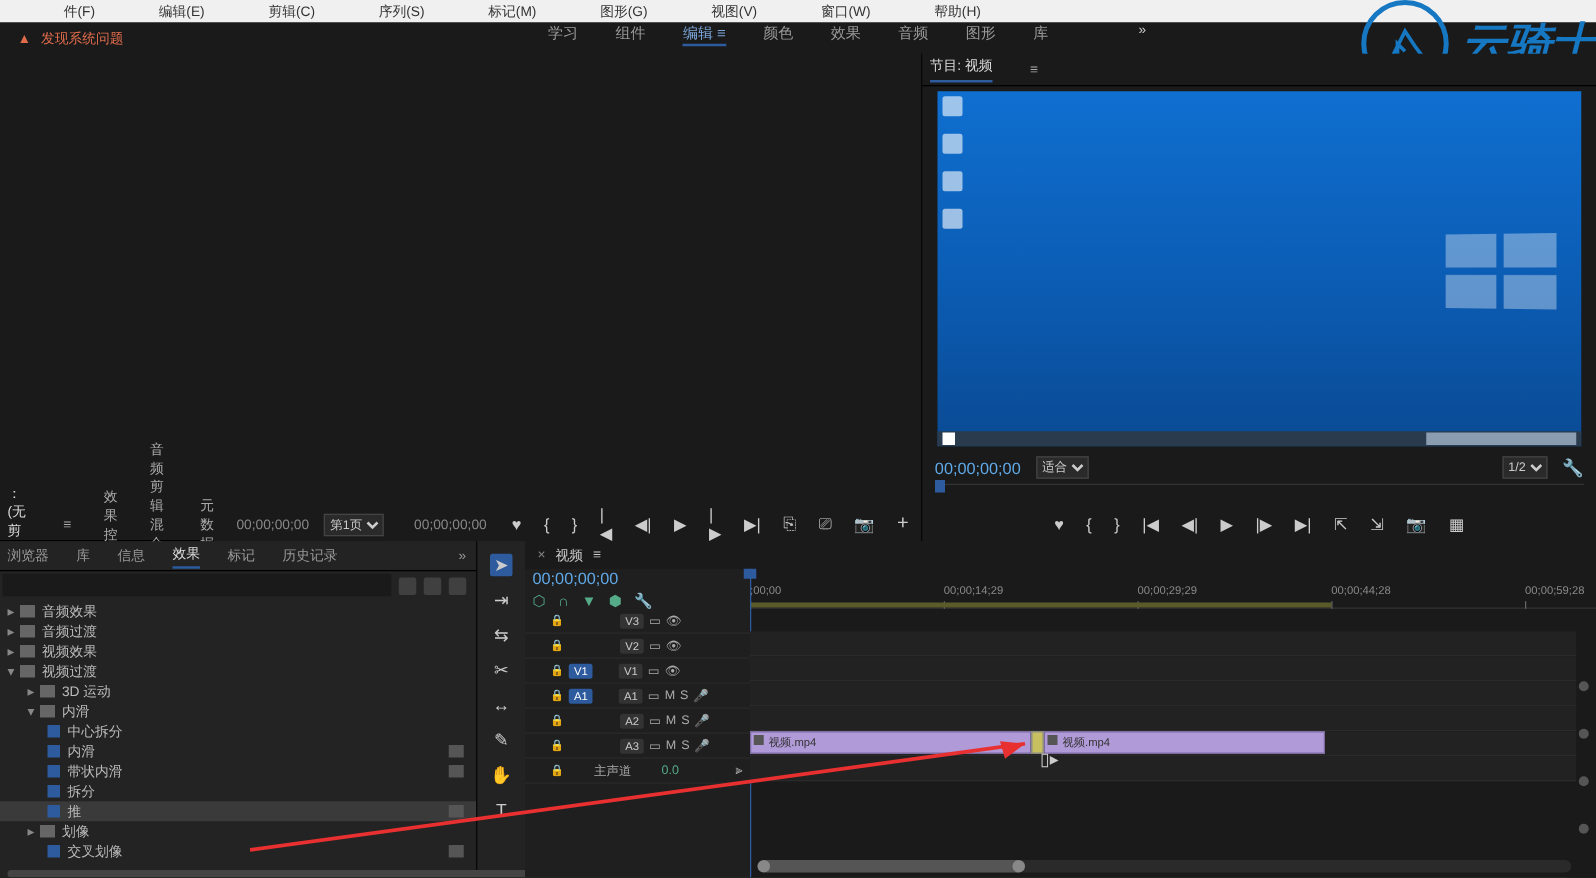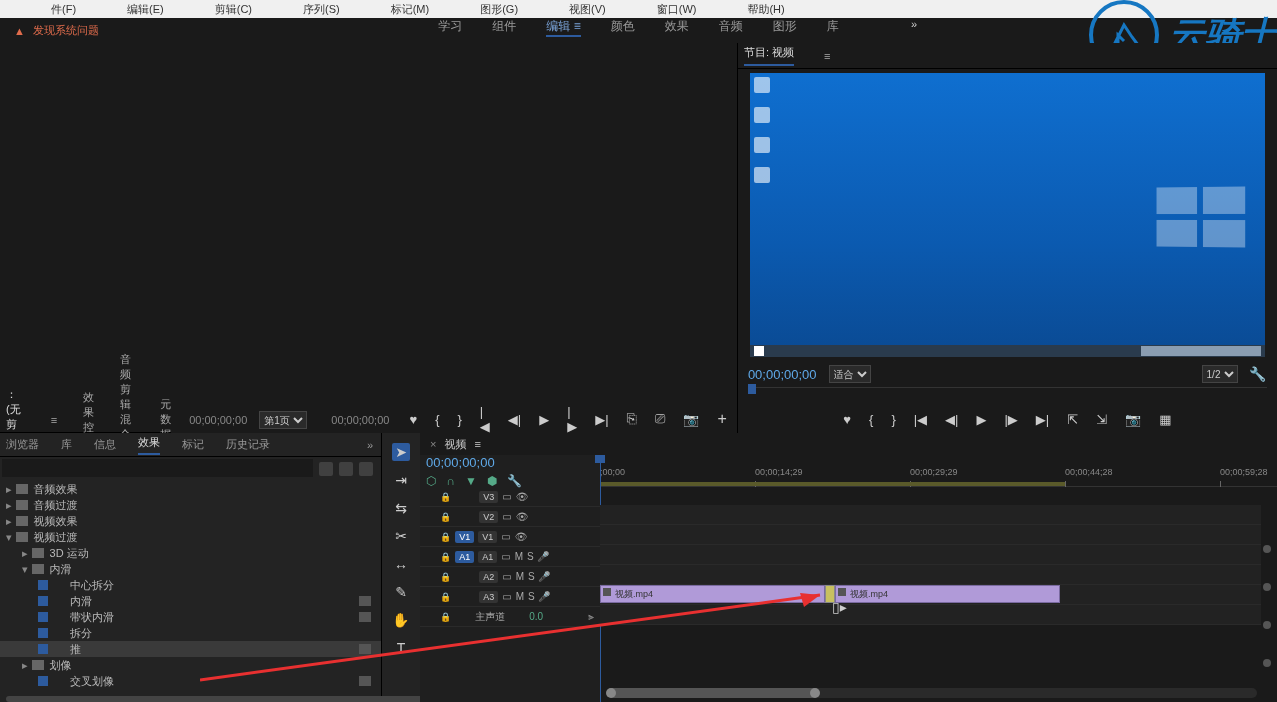--- a/index.html
+++ b/index.html
@@ -44,21 +44,21 @@
 .effects-tabs span { color: #999; font-size: 11px; cursor: pointer; }
 .effects-tabs .active { color: #ddd; border-bottom: 2px solid #2d5b9e; padding-bottom: 3px; }
 .effects-tabs .arrow { margin-left: auto; margin-right: 8px; }
 .effects-search { height: 20px; margin: 2px; display: flex; }
 .effects-search input { background: #1a1a1a; border: none; flex: 1; height: 18px; color: #ccc; padding: 0 4px; }
 .effects-search .ficons { display: flex; gap: 6px; padding: 0 6px; align-items: center; }
 .effects-search .ficons span { width: 14px; height: 14px; background: #404040; border-radius: 2px; }
 .tree { flex: 1; overflow-y: auto; font-size: 11px; }
 .tree .row { display: flex; align-items: center; height: 16px; padding-left: 6px; color: #bbb; cursor: pointer; }
 .tree .row.indent1 { padding-left: 22px; }
-.tree .row.indent2 { padding-left: 38px; gap: 16px; }
+.tree .row.indent2 { padding-left: 38px; }
 .tree .row.selected { background: #3a3a3a; }
 .tree .ico-folder { width: 12px; height: 10px; background: #666; margin-right: 6px; }
 .tree .ico-fx { width: 10px; height: 10px; background: #2d5b9e; margin-right: 6px; }
 .tree .preset { margin-left: auto; margin-right: 10px; width: 12px; height: 10px; background: #555; }
 .tree .expand { margin-right: 4px; color: #888; }
 .tools-col { width: 38px; background: #232323; display: flex; flex-direction: column; align-items: center; padding-top: 10px; gap: 10px; }
 .tools-col span { width: 18px; height: 18px; color: #ccc; display: flex; align-items: center; justify-content: center; font-size: 14px; cursor: pointer; }
 .tools-col .sel { background: #2d5b9e; border-radius: 2px; }
 .timeline-panel { flex: 1; background: #1a1a1a; display: flex; flex-direction: column; }
 .tl-header { display: flex; height: 22px; align-items: center; padding-left: 10px; gap: 8px; }
@@ -66,21 +66,21 @@
 .tl-header .name { color: #ccc; }
 .tl-sub { height: 32px; padding-left: 6px; }
 .tl-sub .tc { color: #5fa9e8; font-size: 13px; }
 .tl-sub .snapicons { display: flex; gap: 10px; margin-top: 4px; }
 .tl-sub .snapicons span { color: #5a8; font-size: 12px; }
 .tracks-area { flex: 1; display: flex; position: relative; }
 .track-headers { width: 180px; background: #1f1f1f; display: flex; flex-direction: column; }
 .track-row { height: 20px; display: flex; align-items: center; gap: 4px; padding-left: 20px; color: #aaa; font-size: 10px; border-bottom: 1px solid #2a2a2a; }
 .track-row .lock::before { content: "🔒"; font-size: 9px; }
 .track-row .src { background: #2d5b9e; color: #fff; padding: 1px 4px; border-radius: 2px; font-size: 9px; }
-.track-row .lbl { background: #333; color: #ccc; padding: 1px 4px; border-radius: 2px; font-size: 9px; }
+.track-row .lbl { background: #333; color: #ccc; padding: 1px 4px; border-radius: 2px; font-size: 9px; margin-left: 17px; }
 .track-content { flex: 1; position: relative; background: #1a1a1a; text-align: right; }
 .ruler { height: 32px; position: relative; border-bottom: 1px solid #333; }
 .ruler .tick { position: absolute; top: 12px; color: #888; font-size: 9px; }
 .ruler .tick::after { content: ""; position: absolute; left: 0; top: 14px; width: 1px; height: 6px; background: #666; }
 .ruler .workbar { position: absolute; bottom: 0; left: 0; height: 4px; background: #5a5a2a; }
 .playhead-line { position: absolute; left: 0; top: 0; width: 1px; height: 100%; background: #2d5b9e; }
 .playhead-head { position: absolute; left: -5px; top: 0; width: 10px; height: 8px; background: #2d5b9e; }
 .clip-row-bg { position: absolute; left: 0; right: 16px; height: 20px; background: #222; border-bottom: 1px solid #2a2a2a; }
 .clip { position: absolute; height: 18px; background: #b09ad8; border: 1px solid #7a6aa0; color: #333; font-size: 9px; display: flex; align-items: center; padding-left: 14px; }
 .clip .fx { position: absolute; left: 2px; top: 2px; width: 8px; height: 8px; background: #555; }

